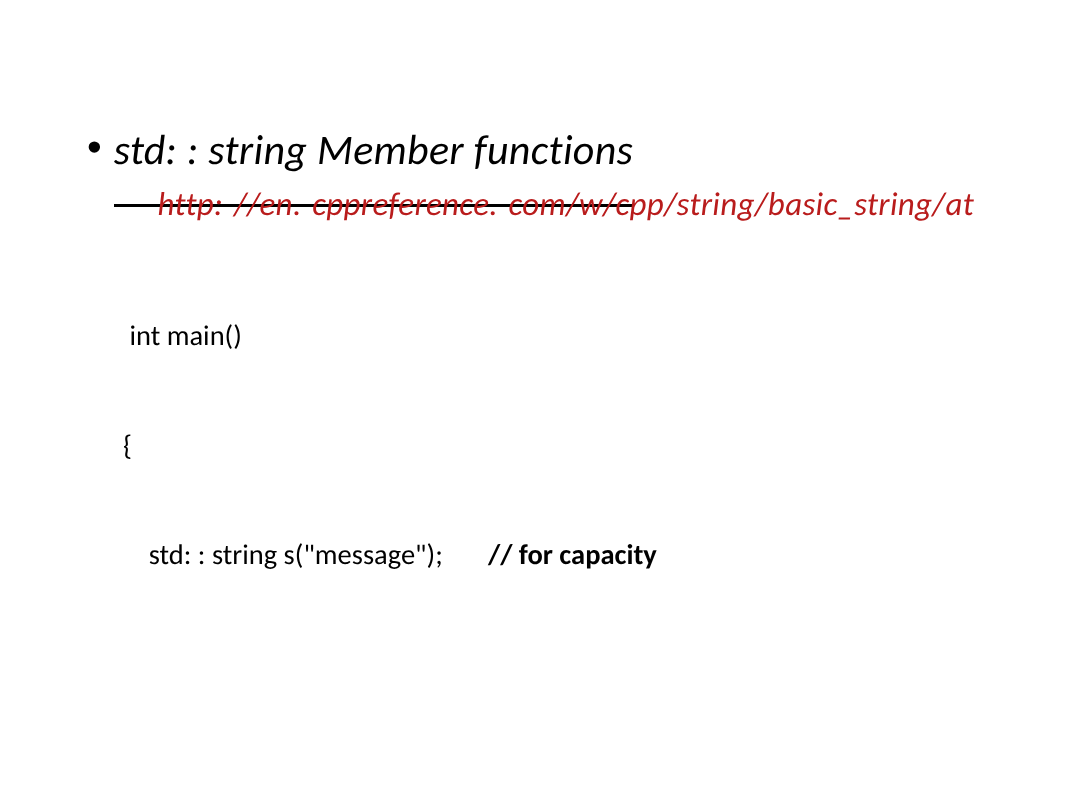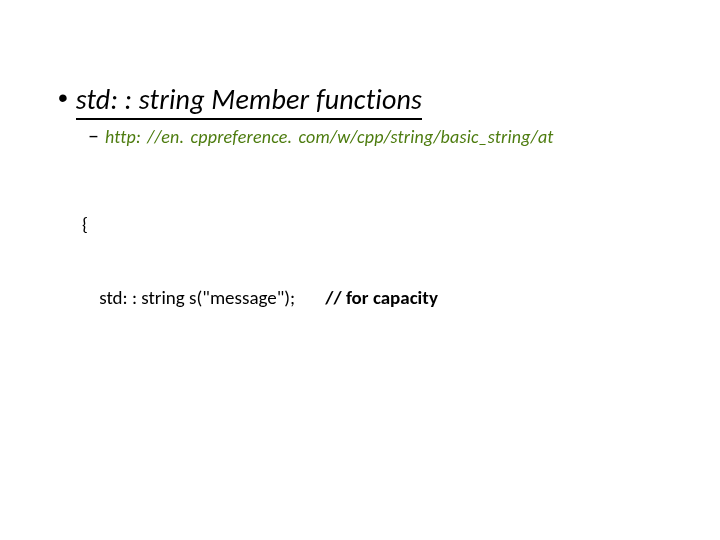--- a/index.html
+++ b/index.html
@@ -29,39 +29,39 @@
     line-height: 1;
     margin-right: 8px;
     font-family: Arial, sans-serif;
     position: relative;
     top: -2px;
   }
   .bullet-text {
     font-size: 28px;
     font-style: italic;
     border-bottom: 2px solid #000;
-    padding-bottom: 1px;
+    padding-bottom: 19px;
     letter-spacing: 0.2px;
   }
   .dash-row {
     position: absolute;
     left: 88px;
     top: 122px;
     display: flex;
     align-items: baseline;
   }
   .dash {
     font-size: 22px;
     margin-right: 6px;
     color: #000;
   }
   .link-text {
-    font-size: 18px;
+    font-size: 22px;
     font-style: italic;
-    color: #4d7c0f;
+    color: #b91c1c;
     letter-spacing: 0.2px;
     word-spacing: 2px;
   }
   .code-block {
     position: absolute;
     left: 82px;
     top: 164px;
     font-size: 19px;
     line-height: 1.28;
     font-family: Calibri, "Segoe UI", Arial, sans-serif;
@@ -81,20 +81,21 @@
     <span class="bullet-dot">•</span>
     <span class="bullet-text">std: : string Member functions</span>
   </div>
 
   <div class="dash-row">
     <span class="dash">–</span>
     <span class="link-text">http: //en. cppreference. com/w/cpp/string/basic_string/at</span>
   </div>
 
   <div class="code-block">
+    <span class="code-line"> int main()</span>
     <span class="code-line">{</span>
     <span class="code-line"><span>    std: : string s("message");       </span><span class="bold">// for capacity</span></span>
     
     
     
     
     
     
     
     

